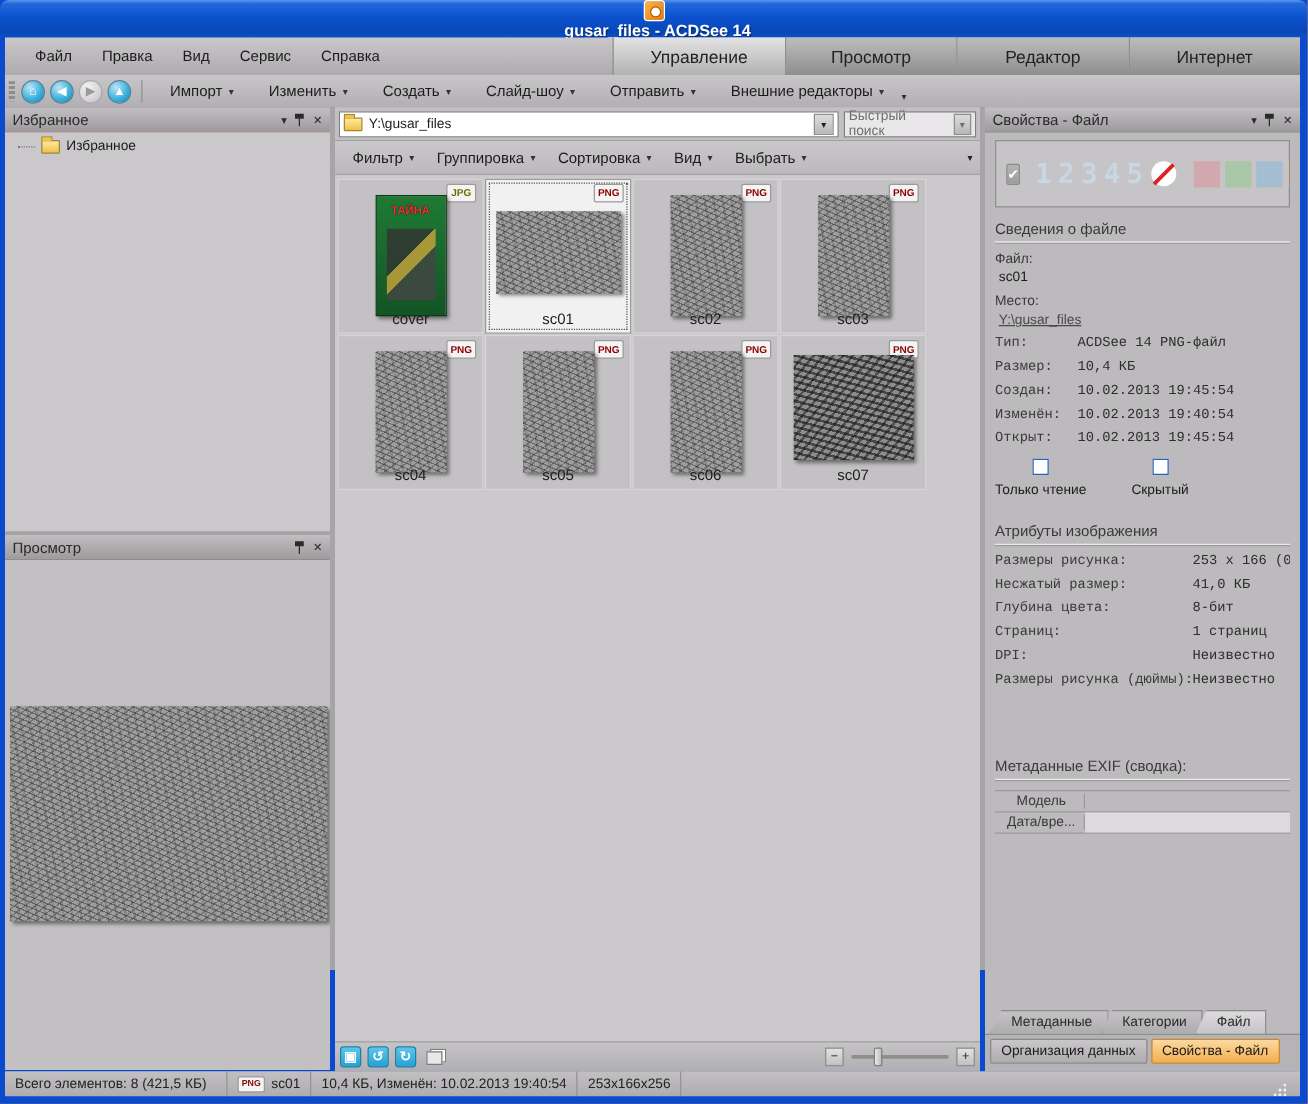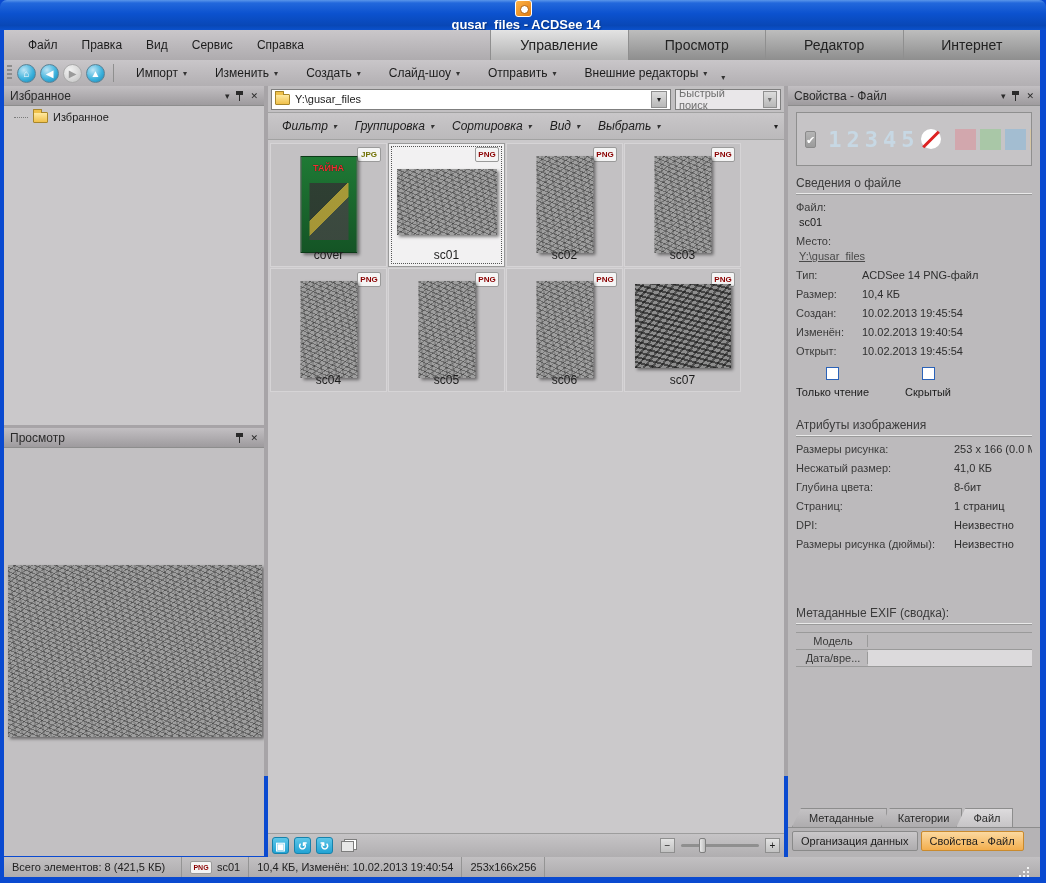--- a/index.html
+++ b/index.html
@@ -96,21 +96,21 @@
   .addr-row { height:27px; display:flex; align-items:center; padding:0 3px; gap:4px;
     background:#c2c0c2; border-bottom:1px solid #a2a2a2; }
   .addr-field { flex:1; height:21px; background:#fff; border:1px solid #7f7f7f;
     display:flex; align-items:center; padding:0 3px; gap:5px; }
   .dd-btn { margin-left:auto; width:16px; height:17px; background:linear-gradient(#dcdcdc,#b8b8b8);
     border:1px solid #8f8f8f; text-align:center; font-size:8px; line-height:16px; }
   .search-field { width:106px; height:21px; background:#e9e7e9; border:1px solid #7f7f7f;
     display:flex; align-items:center; padding:0 3px; color:#6f6f6f;gap:16px; }
   .filter-row { height:27px; display:flex; align-items:center; padding:0 6px; gap:2px;
     background:linear-gradient(180deg,#c9c7c9,#bbb9bb); border-bottom:1px solid #a2a2a2; }
-  .filter-dd { display:flex; align-items:center; gap:5px; padding:4px 8px; font-size:12px;font-style:italic; }
+  .filter-dd { display:flex; align-items:center; gap:5px; padding:4px 8px; font-size:12px; }
   .filter-overflow { margin-left:auto; font-size:8px; color:#222; }
   .thumbs { position:relative; height:693px; }
   .tile { position:absolute; width:117px; height:124px; background:#c3c1c3;
     border:1px solid #d6d4d6; }
   .tile .timg { position:absolute; left:50%; transform:translateX(-50%); }
   .tile .tname { position:absolute; left:0; right:0; bottom:4px; text-align:center;
     font-size:12px; color:#1c1c1c; }
   .tile.selected { background:#f2f1f2; border:1px solid #9a9a9a; outline:1px dotted #555;
     outline-offset:-4px; }
   .badge { position:absolute; top:3px; right:5px; width:24px; height:15px; background:#f4f4f4;
@@ -154,21 +154,21 @@
     margin-left:2px; margin-right:10px; flex:0 0 auto; }
   .no-rate::after { content:""; position:absolute; left:-1px; top:9px; width:22px; height:3px;
     background:#d22; transform:rotate(-45deg); }
   .swatch { width:21px; height:21px; flex:0 0 auto; }
   .section-hd { margin:10px 8px 0 8px; padding-bottom:3px; color:#3a3a3a; font-size:12px;
     border-bottom:1px solid #e9e9e9; box-shadow:0 1px 0 #9a9a9a; }
   .kv-block { margin:7px 8px 0 8px; }
   .kv-lab { color:#3a3a3a; }
   .kv-val { margin:3px 0 0 3px; }
   .kv-link { color:#4a4a4a; text-decoration:underline; margin:3px 0 0 3px; display:inline-block; }
-  .kv-row { display:flex; margin:7px 8px 0 8px; white-space:nowrap; overflow:hidden; }
+  .kv-row { display:flex; margin:7px 8px 0 8px; white-space:nowrap; overflow:hidden;font-family:Liberation Mono, monospace; }
   .kv-row .lab { width:66px; flex:0 0 auto; color:#3a3a3a; }
   .kv-row .val { color:#2e2e2e; }
   .kv-row.attr .lab { width:158px; }
   .cb-row { display:flex; margin:10px 8px 0 8px; gap:36px; }
   .cb { display:flex; align-items:center; gap:6px;flex-direction:column; }
   .cb-box { width:13px; height:13px; background:#fff; border:1px solid #2a62b8; }
   .exif-table { margin:8px 8px 0 8px; border-top:1px solid #9a9a9a;text-align:center; }
   .exif-row { display:flex; height:17px; border-bottom:1px solid #9a9a9a; align-items:center; }
   .exif-row .lab { width:72px; flex:0 0 auto; padding-left:3px; color:#3a3a3a;
     border-right:1px solid #9a9a9a; overflow:hidden; white-space:nowrap; }

